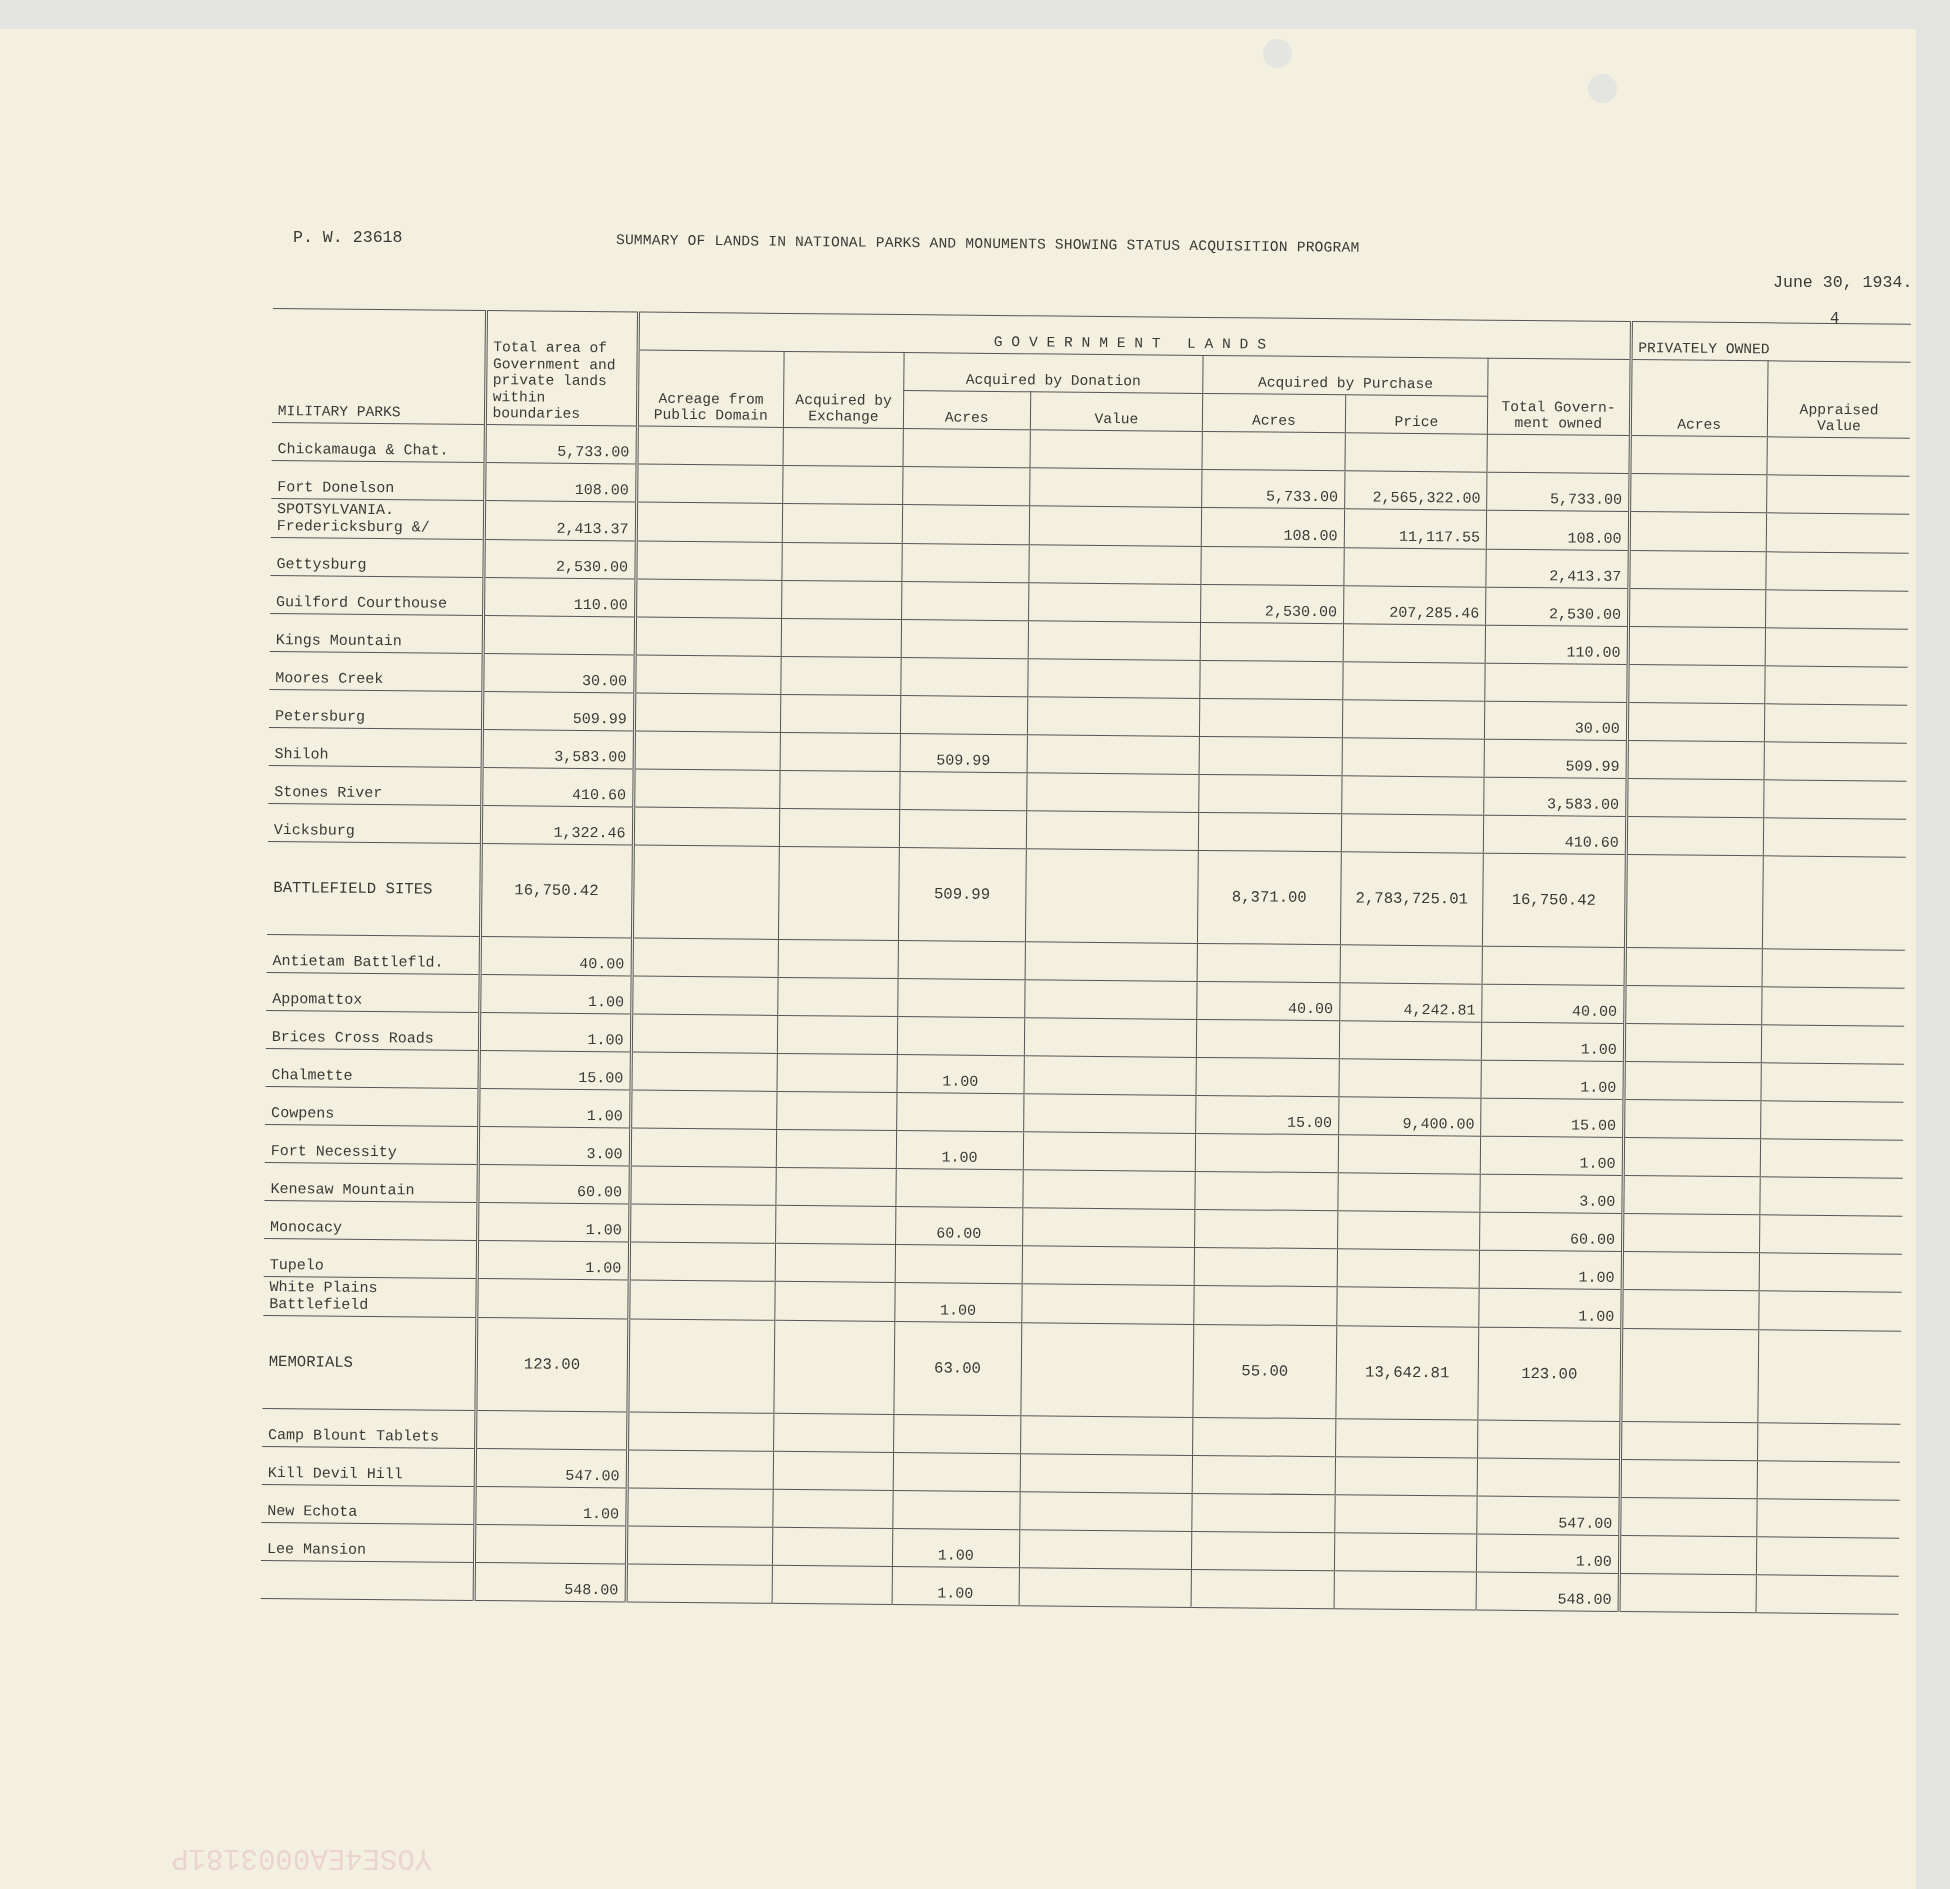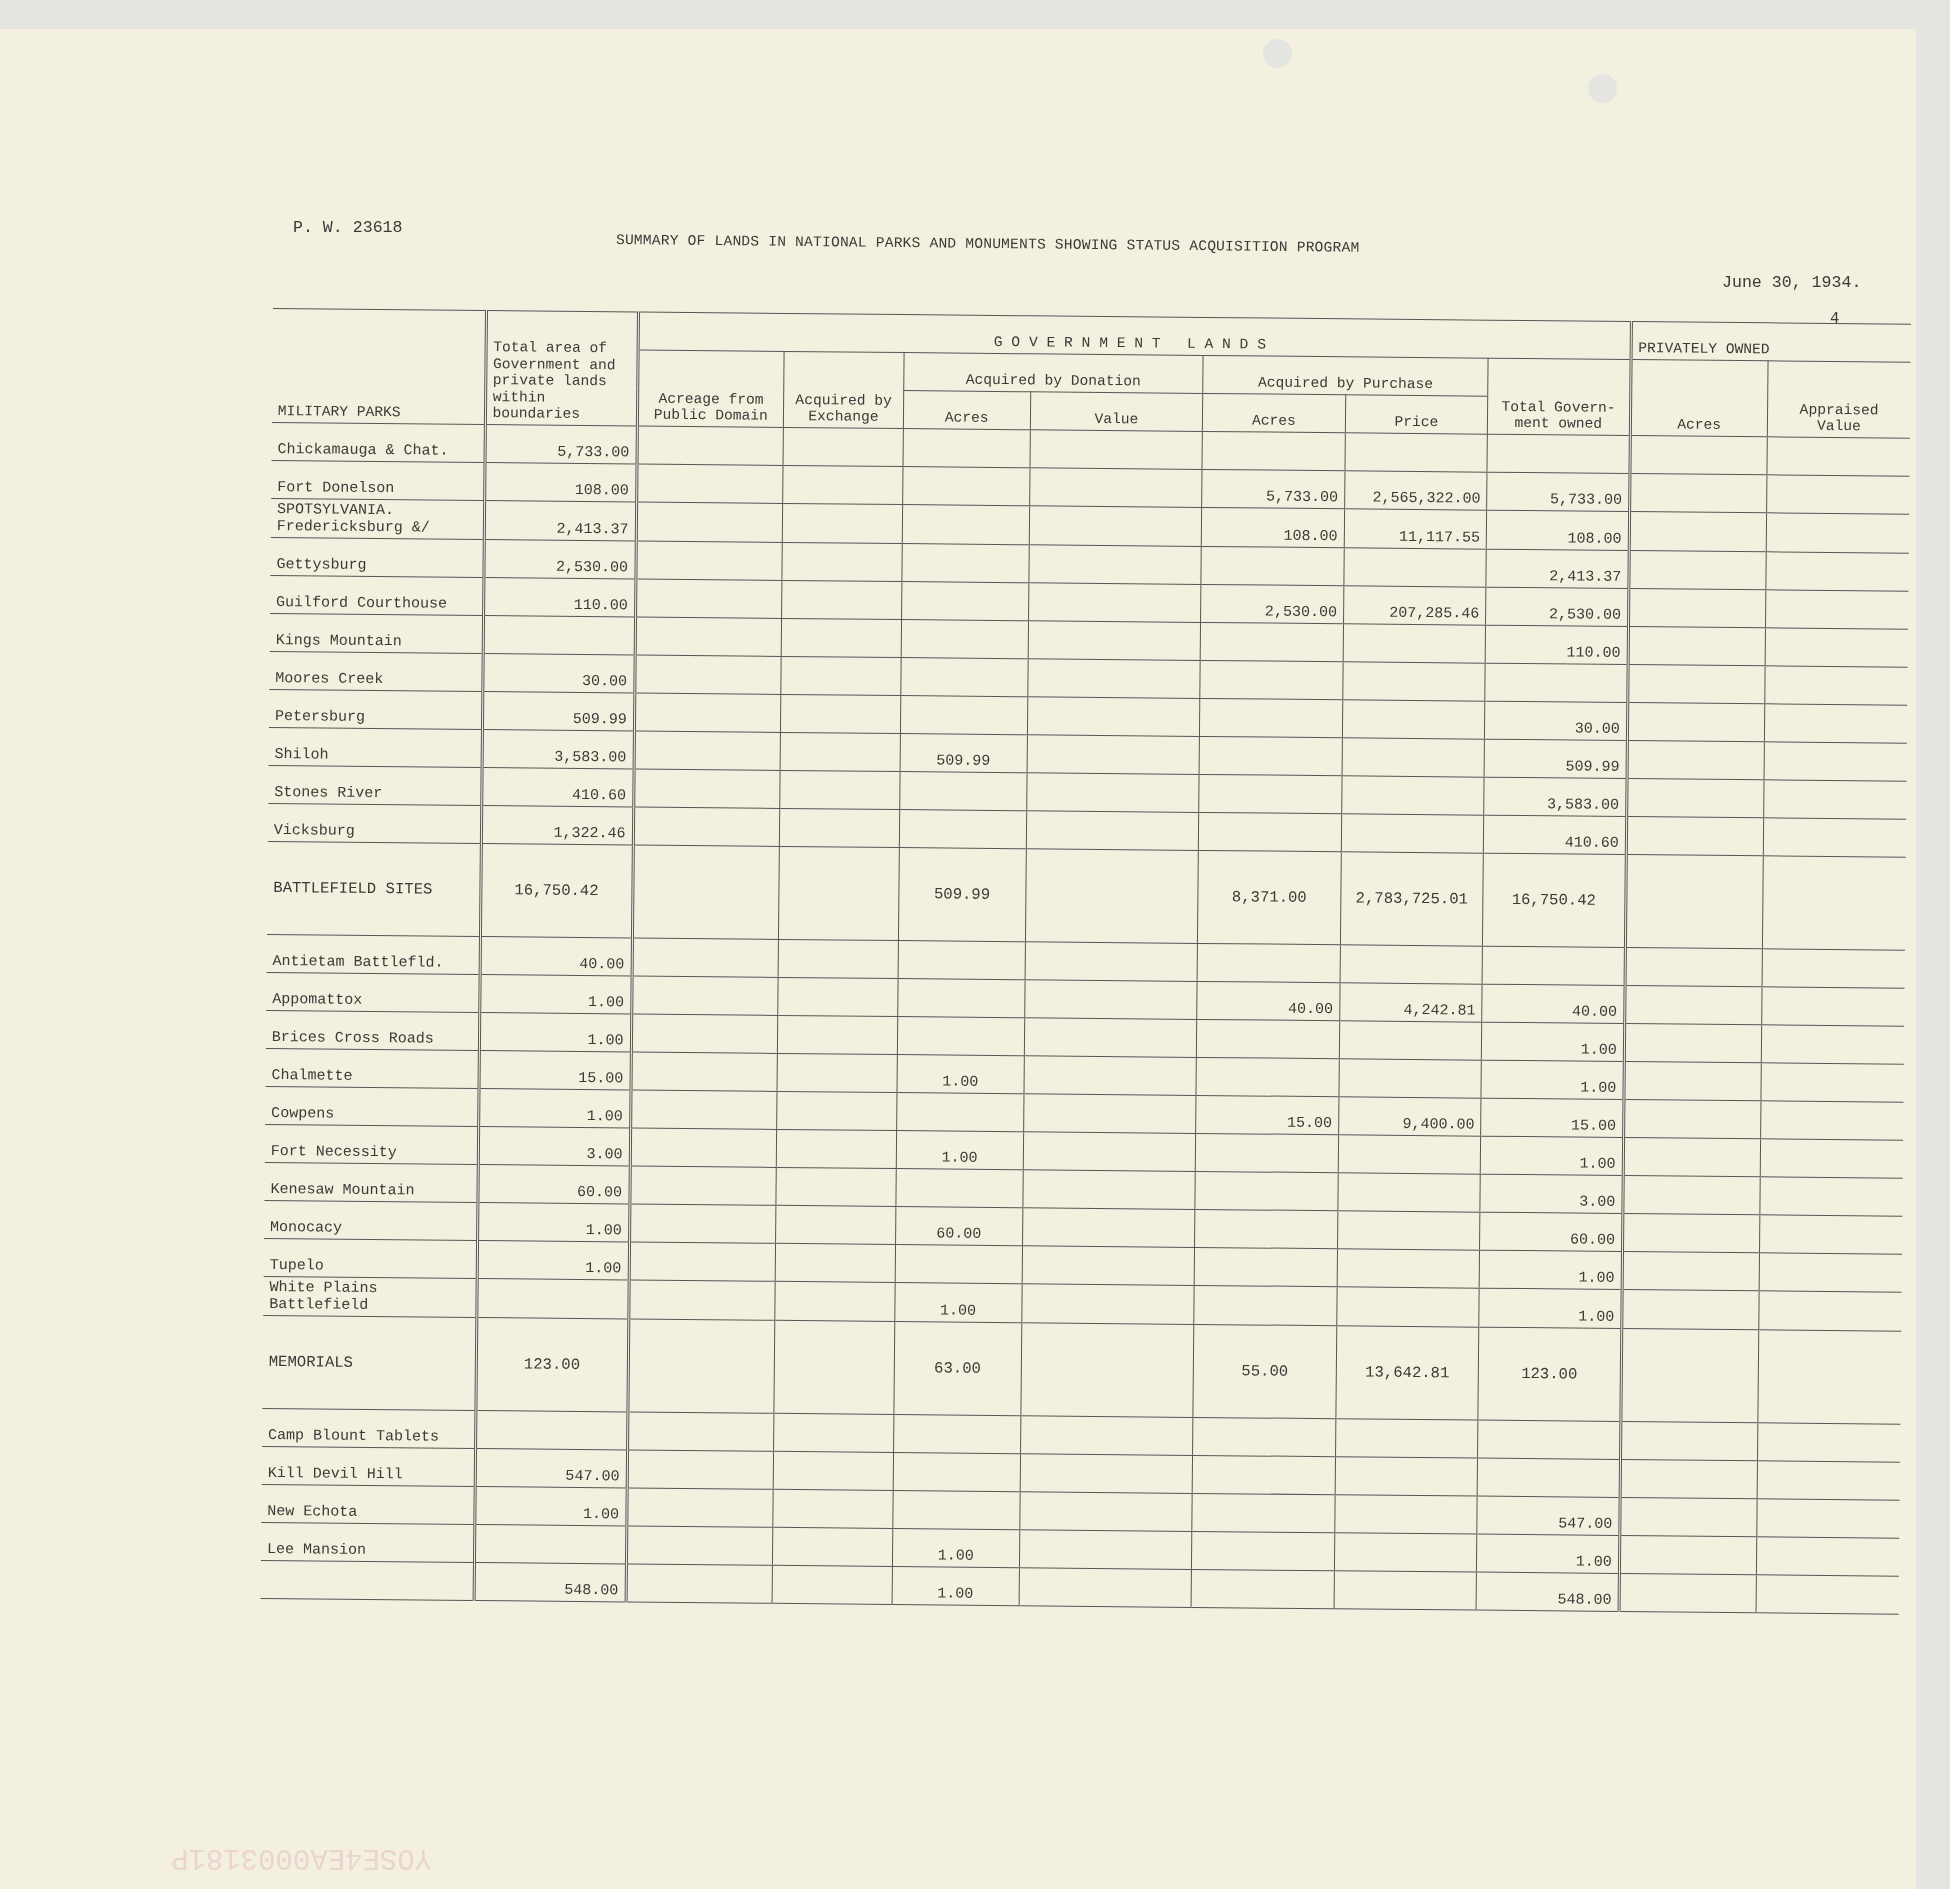--- a/index.html
+++ b/index.html
@@ -8,23 +8,23 @@
     background:#e4e4e0;
     font-family:"Liberation Mono","DejaVu Sans Mono",monospace;
     color:#3a3a36;
   }
   .paper {
     position:absolute; left:0; top:29px; width:1916px; height:1860px;
     background:#f3f0e0;
   }
   .hole { position:absolute; width:29px; height:29px; border-radius:50%; background:#e4e4e0; }
   .abs { position:absolute; white-space:nowrap; }
-  .pw { left:293px; top:218px; font-size:16.6px; }
+  .pw { left:293px; top:228px; font-size:16.6px; }
   .title { left:616px; top:232px; font-size:14.6px; letter-spacing:0.2px; transform:rotate(0.6deg); transform-origin:left; }
-  .date { left:1722px; top:273px; font-size:16.6px; }
+  .date { left:1773px; top:273px; font-size:16.6px; }
   .pageno { left:1830px; top:310px; font-size:15.6px; }
   .stamp { left:171px; top:1841px; font-size:29px; color:#e8c8c8; transform:rotate(180deg); opacity:.7; }
 
   table.grid {
     position:absolute; left:273px; top:308px; width:1638px;
     border-collapse:collapse; table-layout:fixed; font-size:15px;
     transform:rotate(0.55deg); transform-origin:left top;
   }
   table.grid td, table.grid th {
     border-bottom:1.5px solid #555; padding:2px 5.9px; height:33px;

